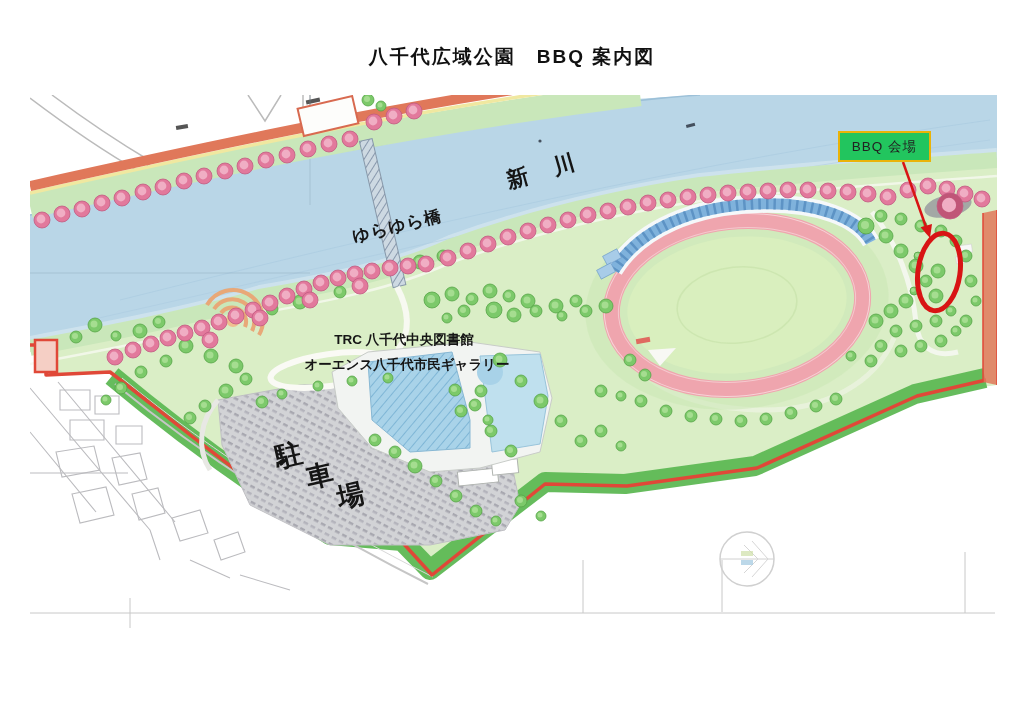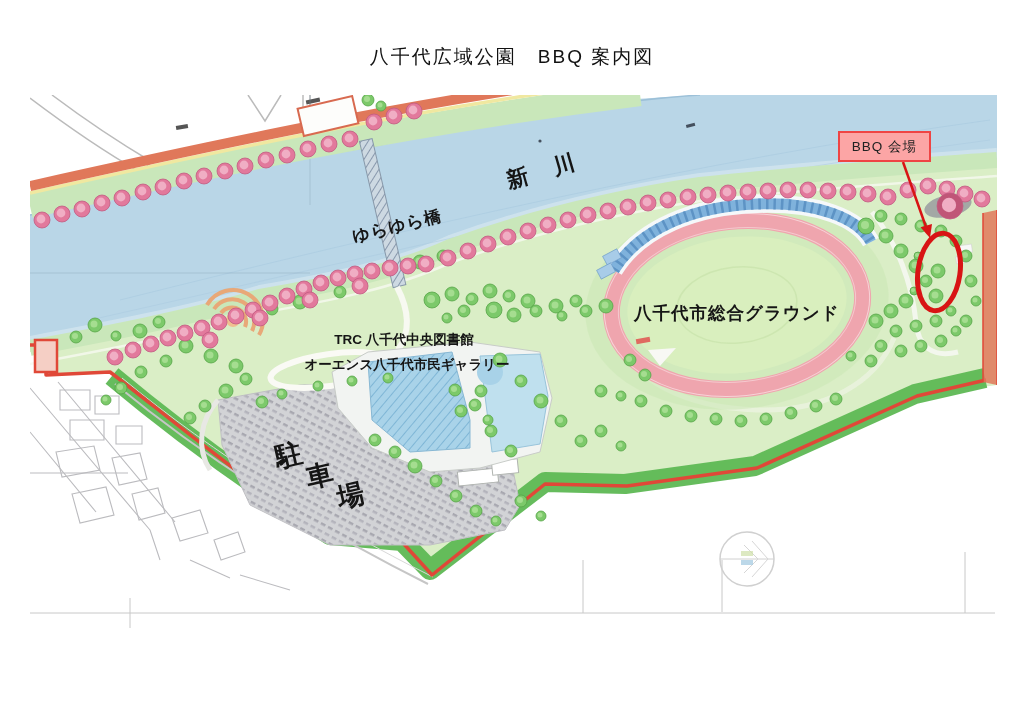--- a/index.html
+++ b/index.html
@@ -2,38 +2,38 @@
 <html style="--river: #b9d6e7; --river-shallow: #cfe3ed; --bank-green: #c9e7ba; --park-green: #daeec6; --dark-green-band: #5eb854; --tree-green: #7cc96a; --tree-green-light: #a5dd90; --tree-pink: #e2799c; --tree-pink-light: #f0aec4; --road-orange: #e0785a; --boundary-red: #e04838; --track-pink: #efa5ae; --infield-green: #d9efbe; --stands-blue: #7fb2dc; --parking-gray: #d2d3d6; --highlight-red: #d81414; --label-border: #4a4a4a;"><head>
 <meta charset="utf-8">
 <style>
   html,body{margin:0;padding:0;}
   body{
     width:1024px;height:724px;position:relative;background:#ffffff;overflow:hidden;
     font-family:"Liberation Sans","DejaVu Sans",sans-serif;color:#111;
   }
   .title{
     position:absolute;top:44px;left:0;width:1024px;text-align:center;
-    font-size:19px;font-weight:normal;letter-spacing:2px;color:#111;
+    font-size:19px;font-weight:bold;letter-spacing:2px;color:#111;
   }
   .map-wrap{position:absolute;left:0;top:0;width:1024px;height:724px;}
   svg{position:absolute;left:0;top:0;}
   .lbl{position:absolute;font-weight:bold;color:#151515;white-space:nowrap;}
   .lbl-river{left:503px;top:167px;font-size:22px;letter-spacing:26px;
     transform:rotate(-16deg);transform-origin:left top;}
   .lbl-bridge{left:350px;top:226px;font-size:17px;letter-spacing:1px;
     transform:rotate(-14deg);transform-origin:left top;}
   .lbl-stadium{left:634px;top:301px;font-size:17.5px;letter-spacing:1px;}
   .lbl-lib1{left:404px;top:331px;font-size:13.5px;transform:translateX(-50%);text-align:center;}
   .lbl-lib2{left:407px;top:356px;font-size:13.5px;transform:translateX(-50%);text-align:right;}
   .lbl-parking{left:287px;top:433px;font-size:27px;
     transform:rotate(33deg);transform-origin:left top;}
   .pchar{display:inline-block;transform:rotate(-46deg);margin-right:10px;}
   .bbq-box{
     position:absolute;left:838px;top:131px;width:93px;height:31px;
-    background:#fca5a5;border:2px solid #ef4444;box-sizing:border-box;
+    background:#22c55e;border:2px solid #eab308;box-sizing:border-box;
     display:flex;align-items:center;justify-content:center;
     font-size:13.5px;color:#222;letter-spacing:1px;
   }
 </style>
 </head>
 <body>
 
 <div class="map-wrap">
 
 <svg width="1024" height="724" viewBox="0 0 1024 724">
@@ -566,18 +566,17 @@
     <g>
       <line x1="903" y1="162" x2="926" y2="227" stroke="var(--highlight-red)" stroke-width="2.5"></line>
       <polygon points="930,238 920.5,227.2 932,224 " fill="var(--highlight-red)"></polygon>
     </g>
   </g>
 </svg>
 
   <div class="title">八千代広域公園　BBQ 案内図</div>
   <div class="lbl lbl-river">新川</div>
   <div class="lbl lbl-bridge">ゆらゆら橋</div>
-  <div class="lbl lbl-stadium">八千代市総合グラウンド</div>
   <div class="lbl lbl-lib1">TRC 八千代中央図書館</div>
   <div class="lbl lbl-lib2">オーエンス八千代市民ギャラリー</div>
   <div class="lbl lbl-parking"><span class="pchar">駐</span><span class="pchar">車</span><span class="pchar">場</span></div>
   <div class="bbq-box">BBQ 会場</div>
 </div>
 
 </body></html>

